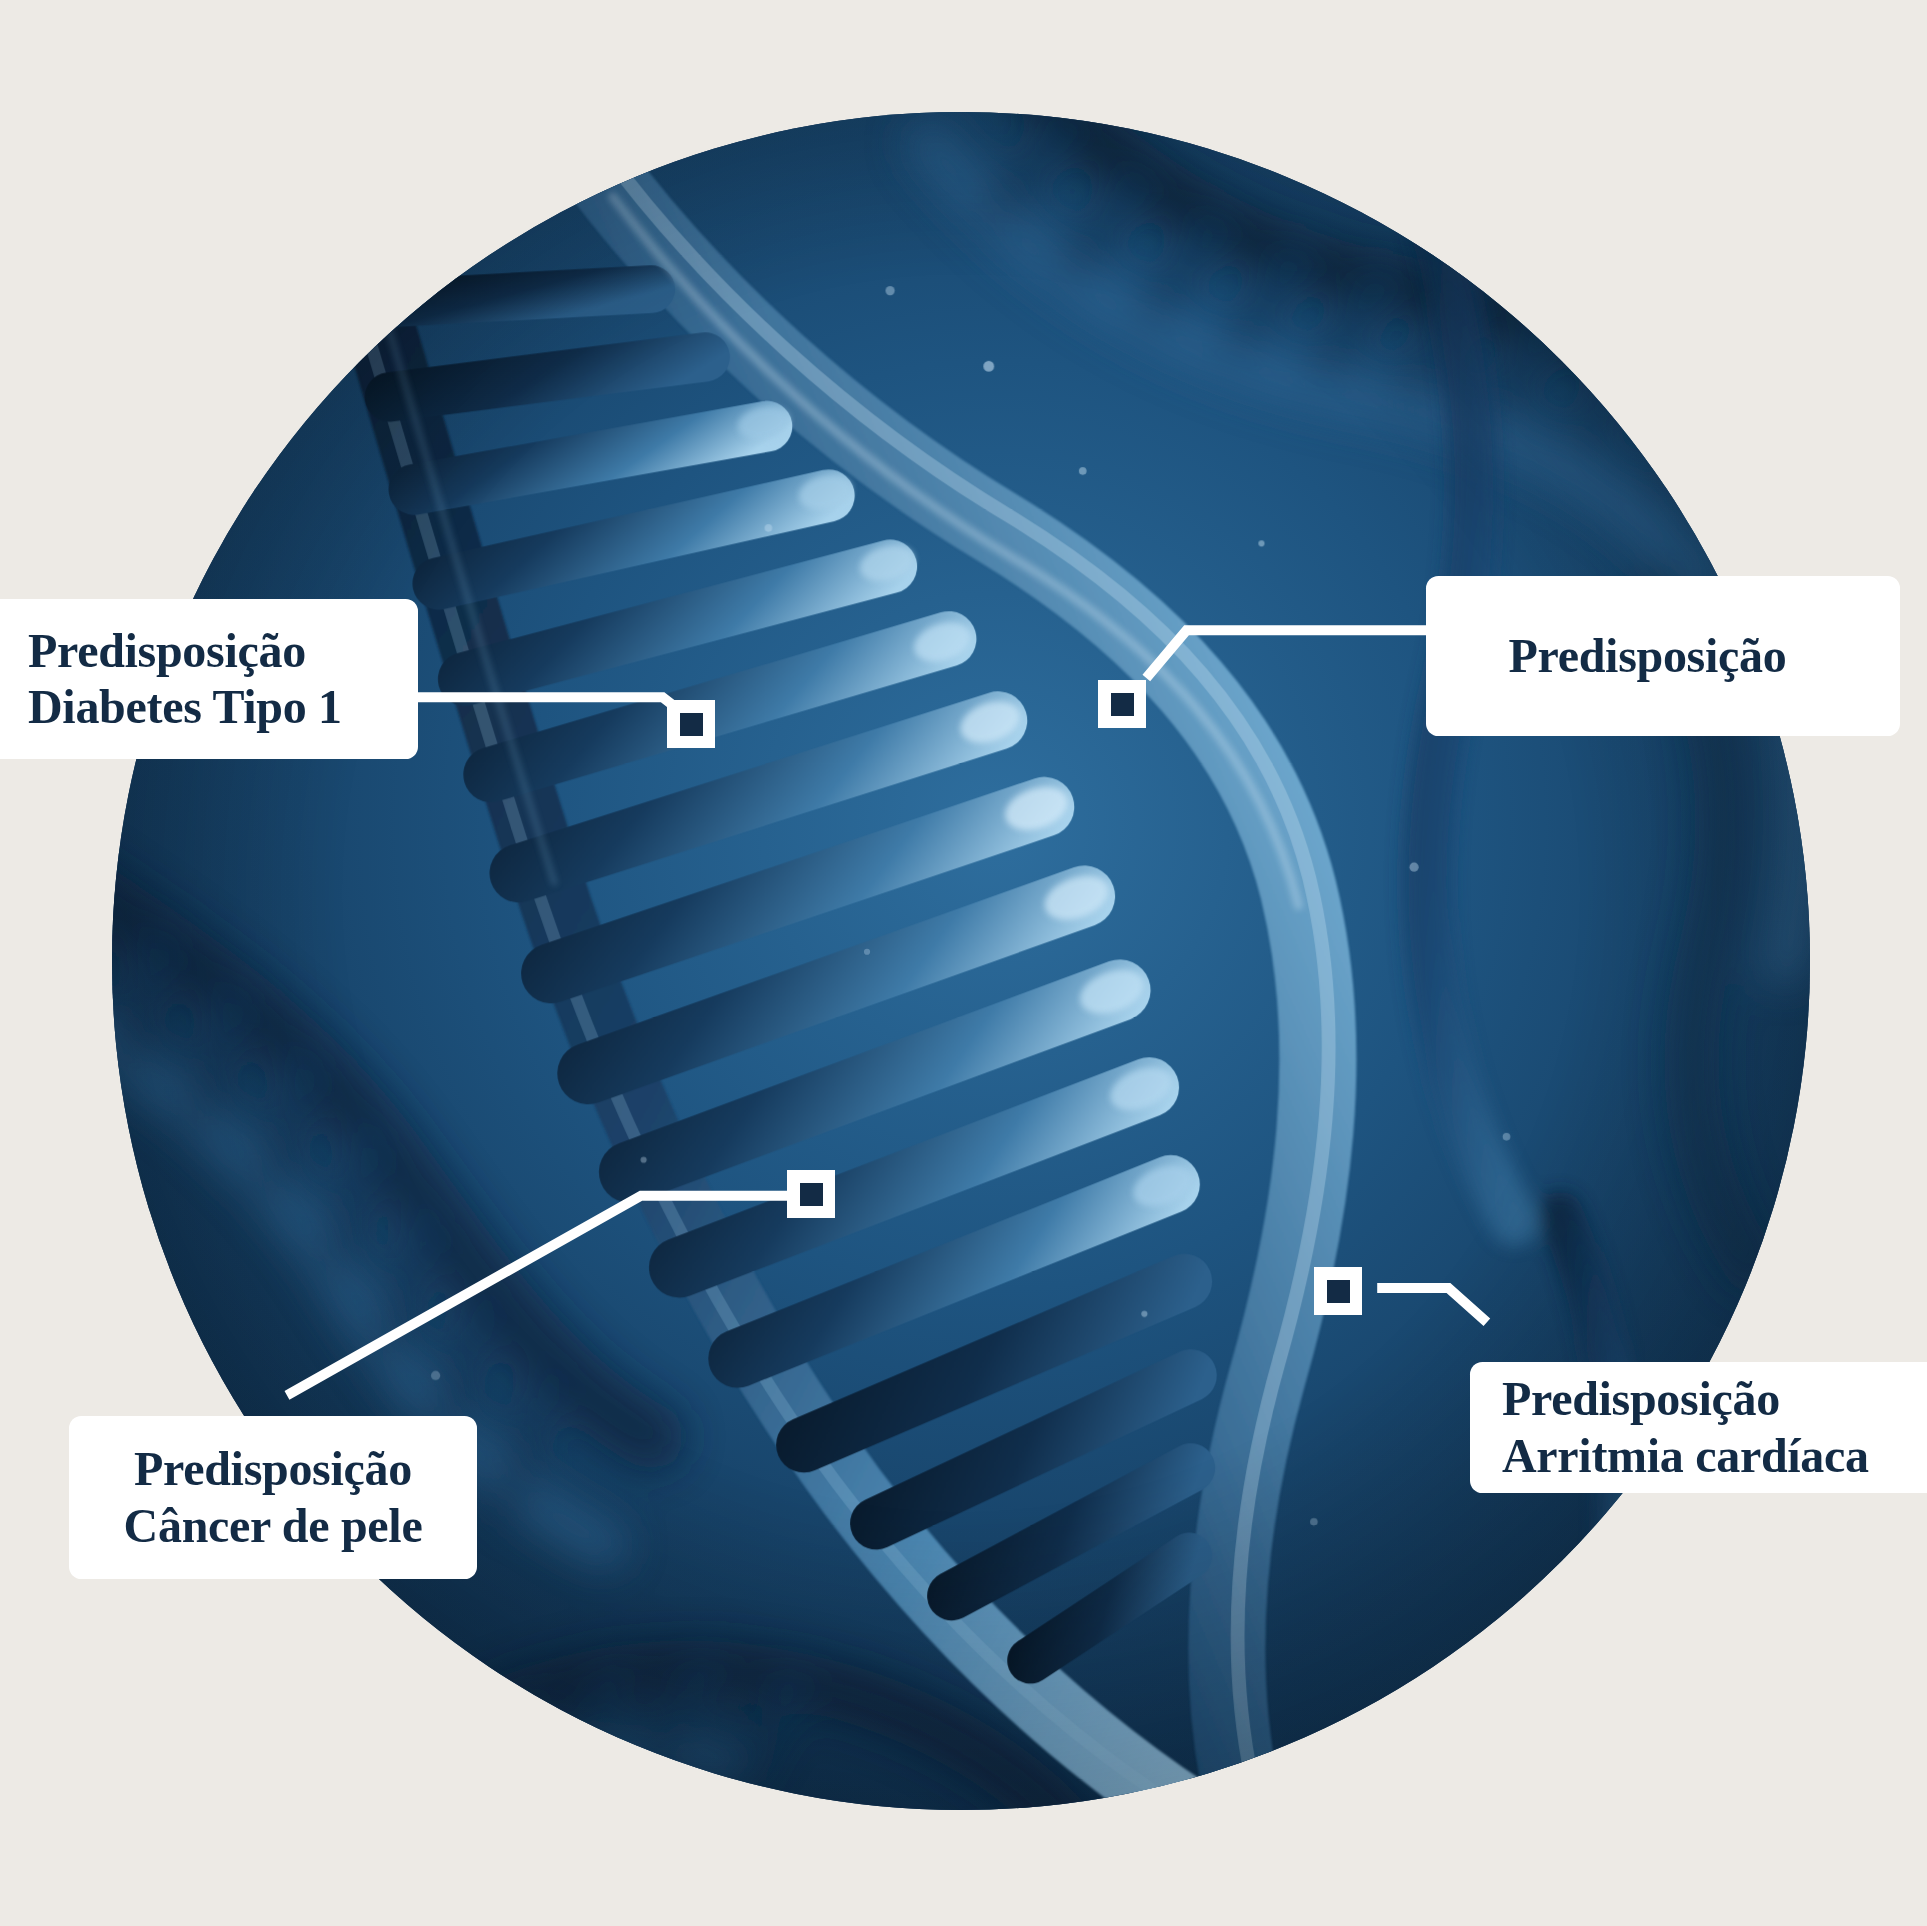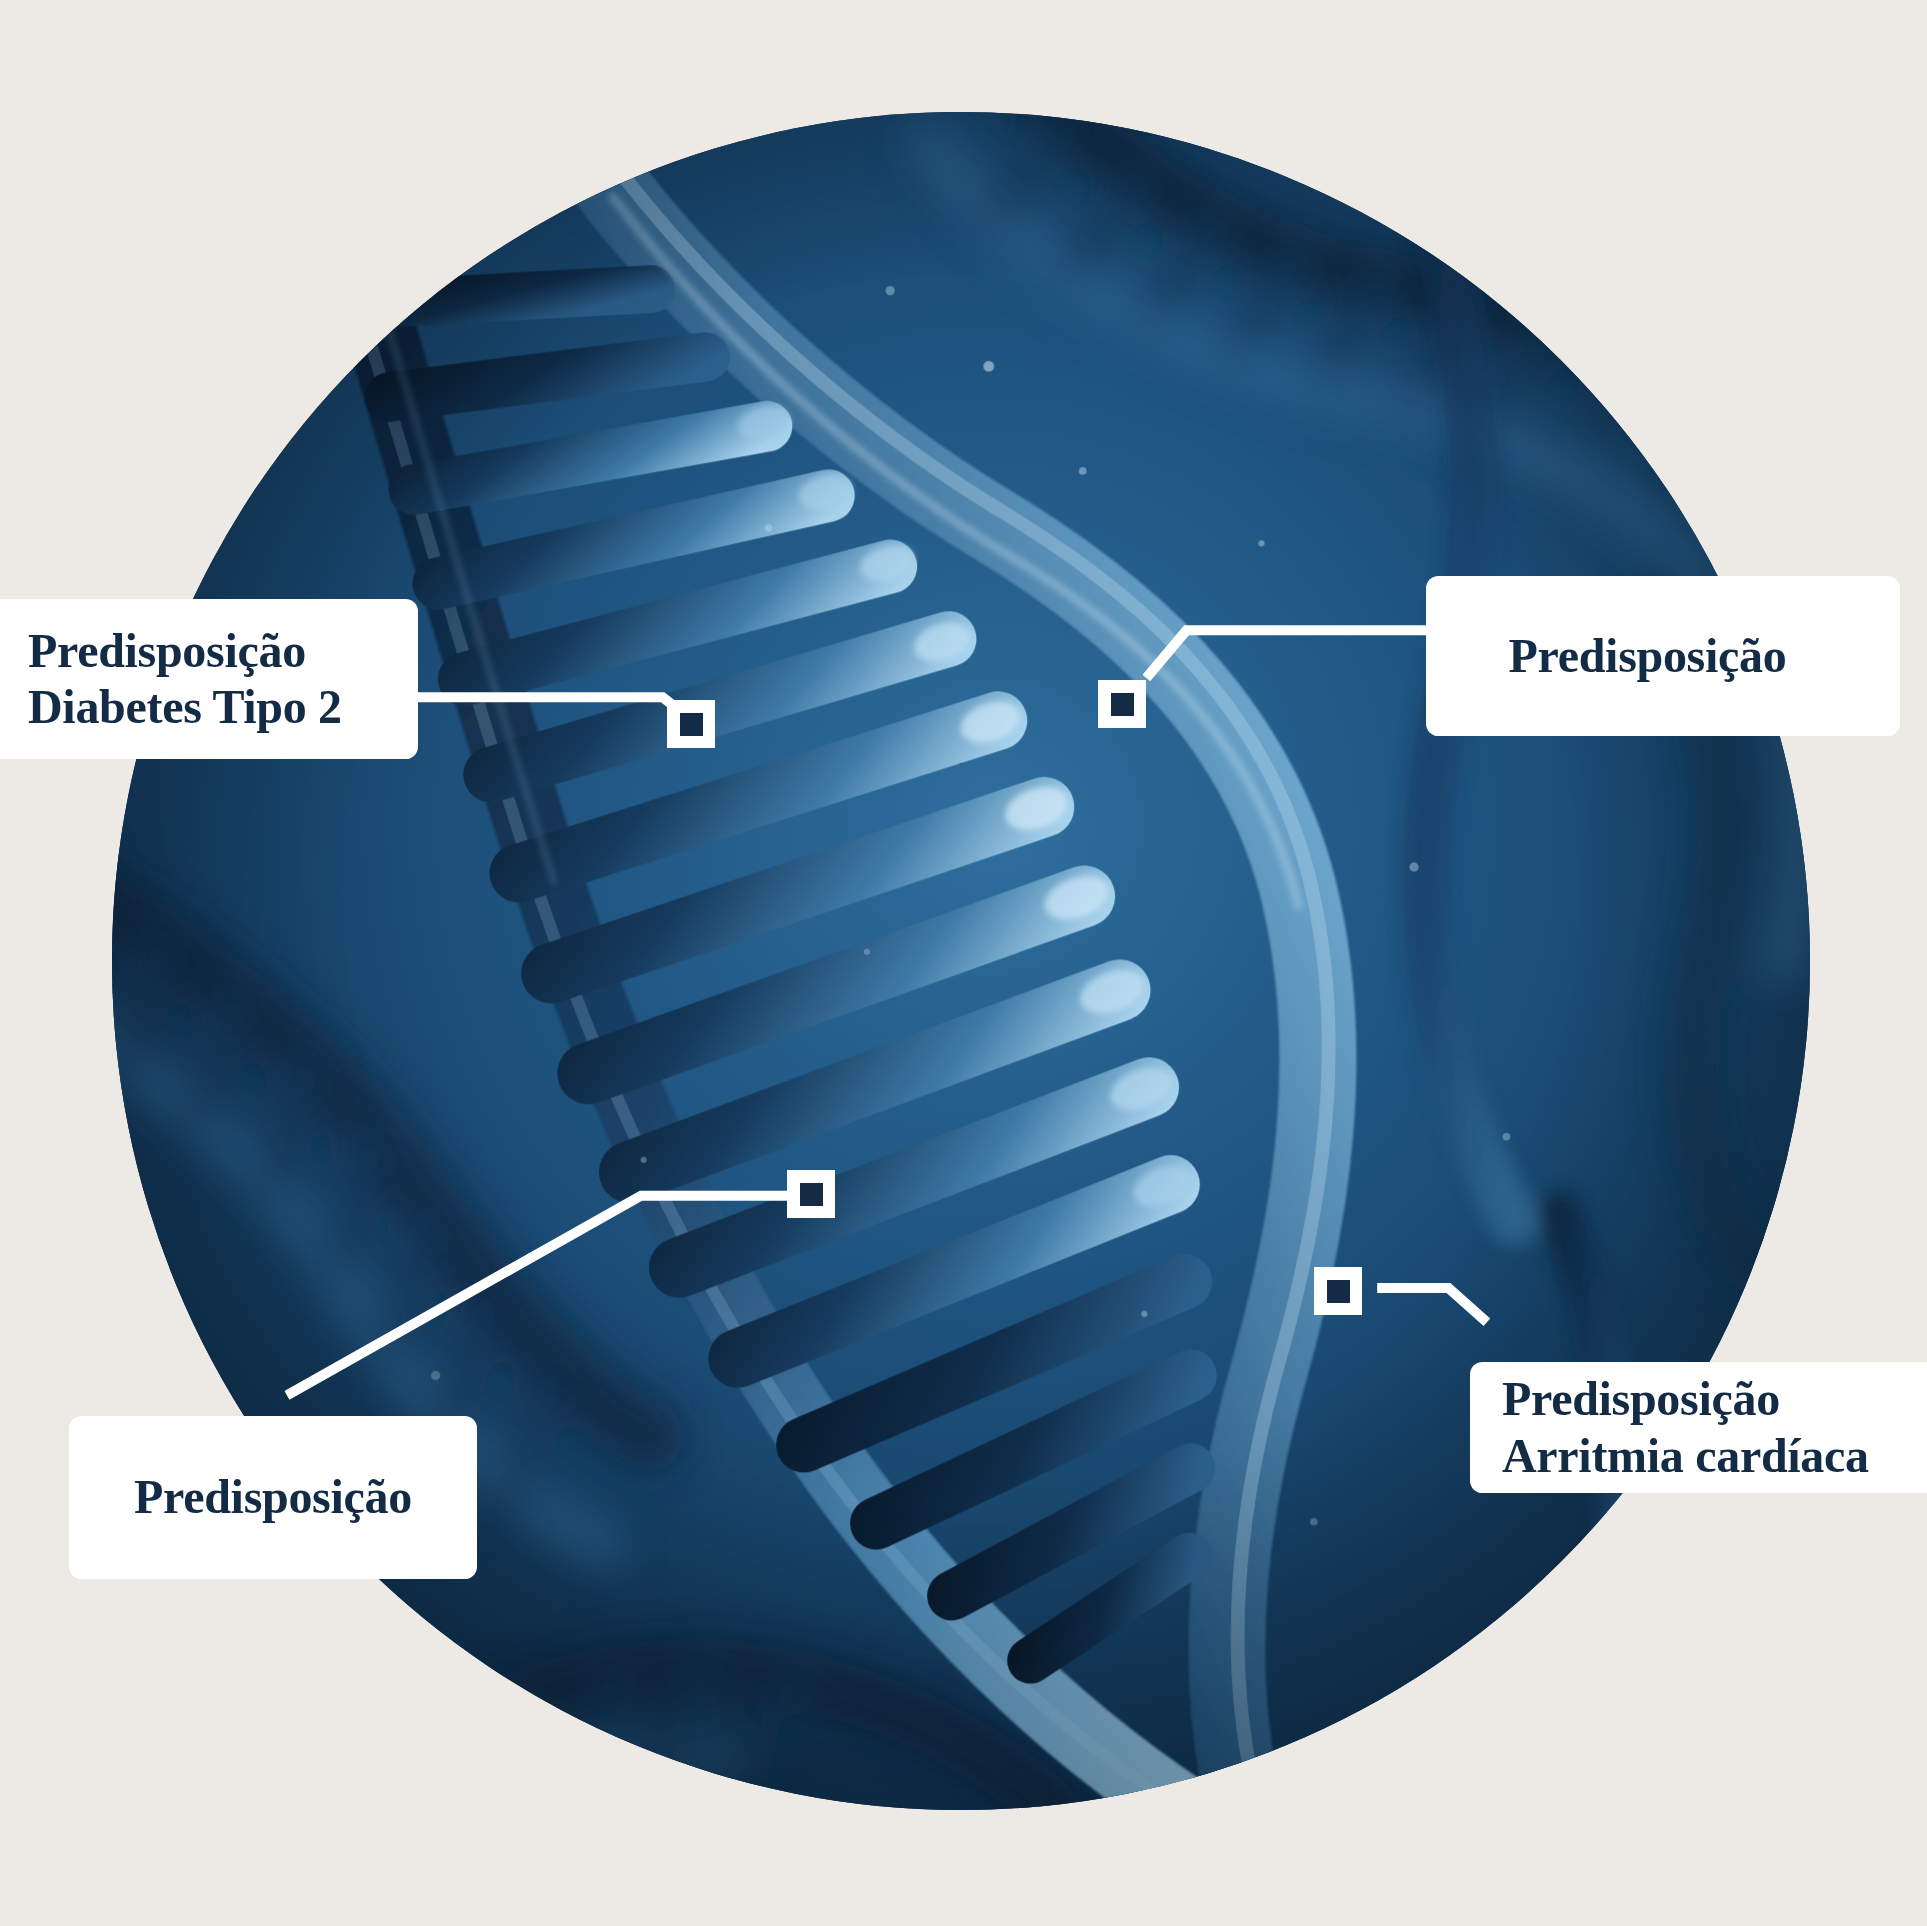--- a/index.html
+++ b/index.html
@@ -277,29 +277,30 @@
   </div>
   <div class="marker" style="left:787px;top:1170px;width:48px;height:48px;">
     <div class="core" style="width:23px;height:23px;"></div>
   </div>
   <div class="marker" style="left:1314px;top:1267px;width:48px;height:48px;">
     <div class="core" style="width:23px;height:23px;"></div>
   </div>
 
   <div class="label-card" id="label-diabetes">
     <span class="ln">Predisposição</span>
-    <span class="ln">Diabetes Tipo 2</span>
+    <span class="ln">Diabetes Tipo 1</span>
   </div>
 
   <div class="label-card" id="label-hipertensao">
     <span class="ln">Predisposição</span>
   </div>
 
   <div class="label-card" id="label-cancer">
     <span class="ln">Predisposição</span>
+    <span class="ln">Câncer de pele</span>
   </div>
 
   <div class="label-card" id="label-arritmia">
     <span class="ln">Predisposição</span>
     <span class="ln">Arritmia cardíaca</span>
   </div>
 
 </div>
 
 

